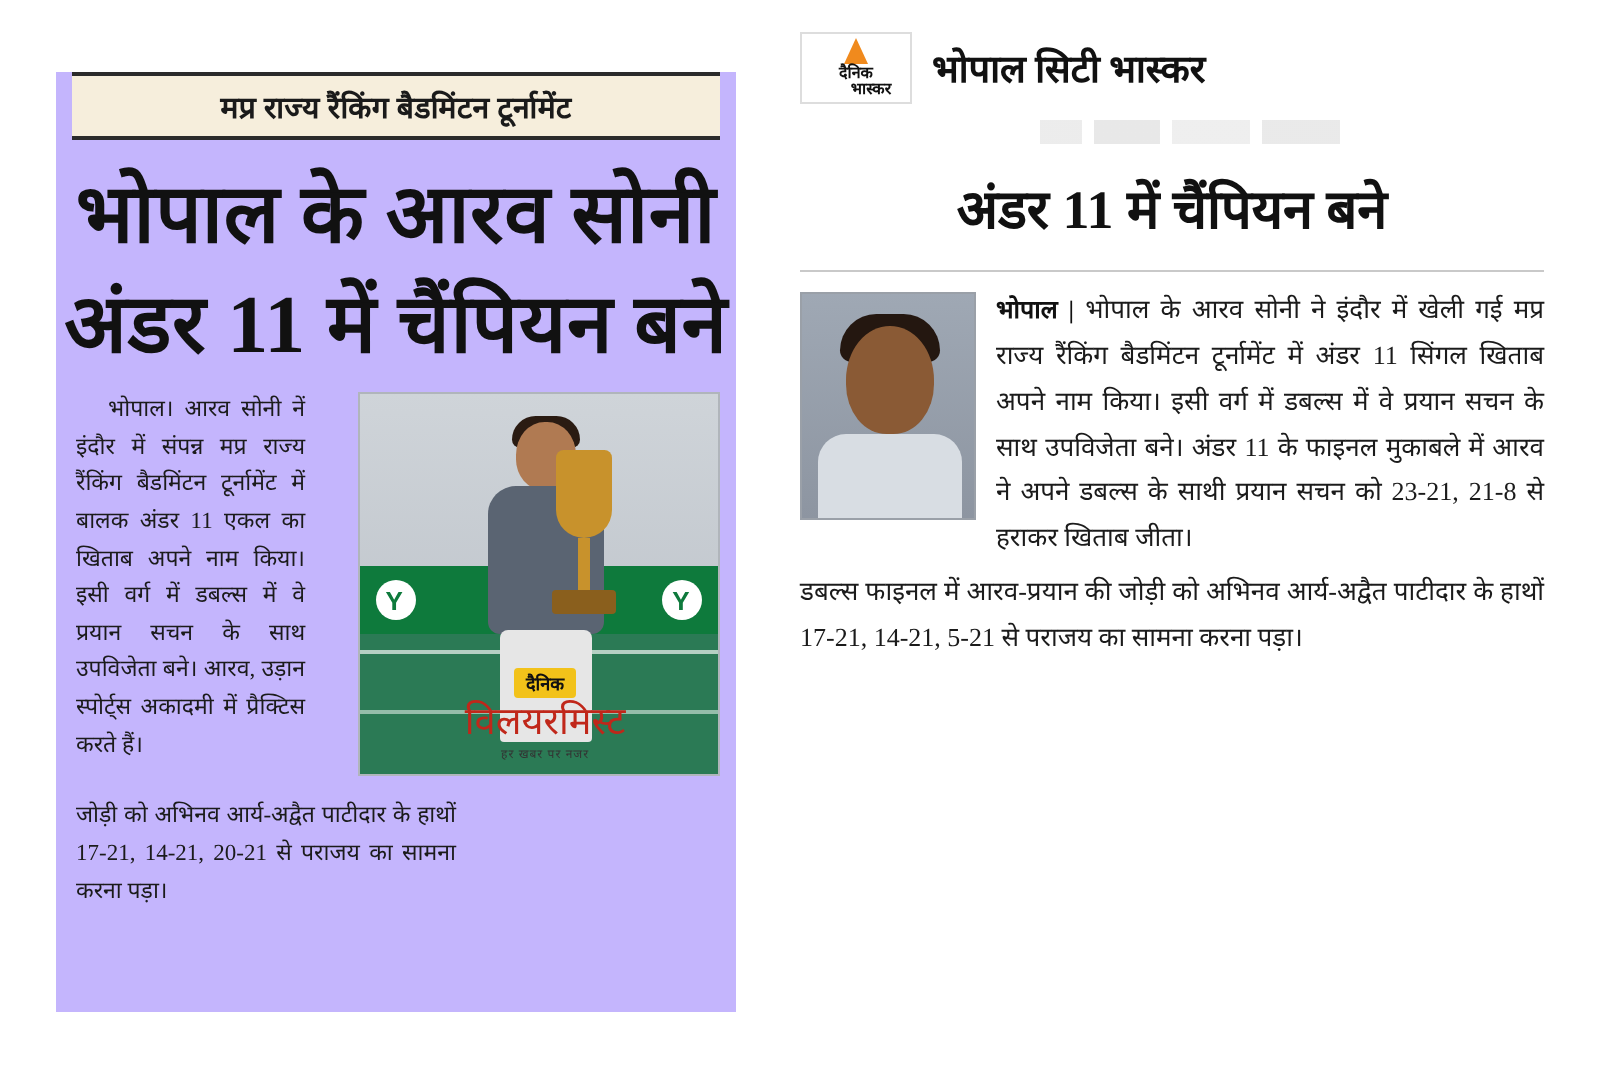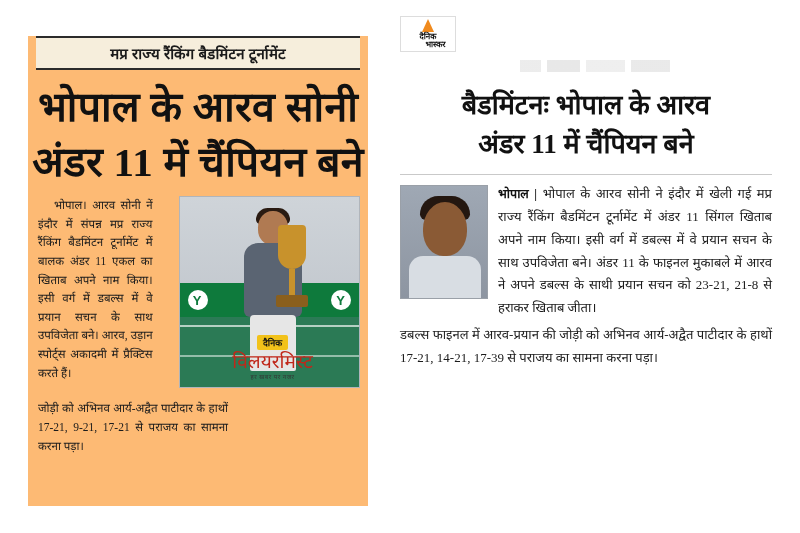--- a/index.html
+++ b/index.html
@@ -20,21 +20,21 @@
     background: #ffffff;
   }
 
   
   .left-clip {
     position: absolute;
     left: 28px;
     top: 36px;
     width: 340px;
     height: 470px;
-    background: #fdba74;
+    background: #c4b5fd;
   }
   .banner {
     position: relative;
     margin: 0 8px;
     height: 30px;
     background: #f6eedc;
     border-top: 2px solid #2b2b2b;
     border-bottom: 2px solid #2b2b2b;
     display: flex;
     align-items: center;
@@ -411,52 +411,52 @@
           <div class="photo-caption">
             <div class="pc-top">दैनिक</div>
             <div class="pc-main">विलयरमिस्ट</div>
             <div class="pc-sub">हर खबर पर नजर</div>
           </div>
         </div>
       </div>
 
       <div class="cols-bottom">
         <div class="col-text" style="width:190px">
-          <p>जोड़ी को अभिनव आर्य-अद्वैत पाटीदार के हाथों 17-21, 9-21, 17-21 से पराजय का सामना करना पड़ा।</p>
+          <p>जोड़ी को अभिनव आर्य-अद्वैत पाटीदार के हाथों 17-21, 14-21, 20-21 से पराजय का सामना करना पड़ा।</p>
         </div>
       </div>
     </div>
   </div>
 
   <div class="right-clip">
 
     <div class="masthead">
       <div class="logo">
         <div class="flame"></div>
         <div class="l1">दैनिक</div>
         <div class="l2">भास्कर</div>
       </div>
+      <div class="edition">भोपाल सिटी भास्कर</div>
     </div>
 
     <div class="ghost-line"></div>
 
     <div class="right-head">
-      <div>बैडमिंटनः भोपाल के आरव</div>
       <div>अंडर 11 में चैंपियन बने</div>
     </div>
 
     <hr class="rule">
 
     <div class="right-body">
       <div class="portrait">
         <div class="p-hair"></div>
         <div class="p-head"></div>
         <div class="p-body"></div>
       </div>
       <div class="rb-flow">
         <span class="dateline">भोपाल |</span>
         <span>भोपाल के आरव सोनी ने इंदौर में खेली गई मप्र राज्य रैंकिंग बैडमिंटन टूर्नामेंट में अंडर 11 सिंगल खिताब अपने नाम किया। इसी वर्ग में डबल्स में वे प्रयान सचन के साथ उपविजेता बने। अंडर 11 के फाइनल मुकाबले में आरव ने अपने डबल्स के साथी प्रयान सचन को 23-21, 21-8 से हराकर खिताब जीता।</span>
       </div>
-      <div class="tail">डबल्स फाइनल में आरव-प्रयान की जोड़ी को अभिनव आर्य-अद्वैत पाटीदार के हाथों 17-21, 14-21, 17-39 से पराजय का सामना करना पड़ा।</div>
+      <div class="tail">डबल्स फाइनल में आरव-प्रयान की जोड़ी को अभिनव आर्य-अद्वैत पाटीदार के हाथों 17-21, 14-21, 5-21 से पराजय का सामना करना पड़ा।</div>
     </div>
   </div>
 
 </div>
 
 </body></html>

